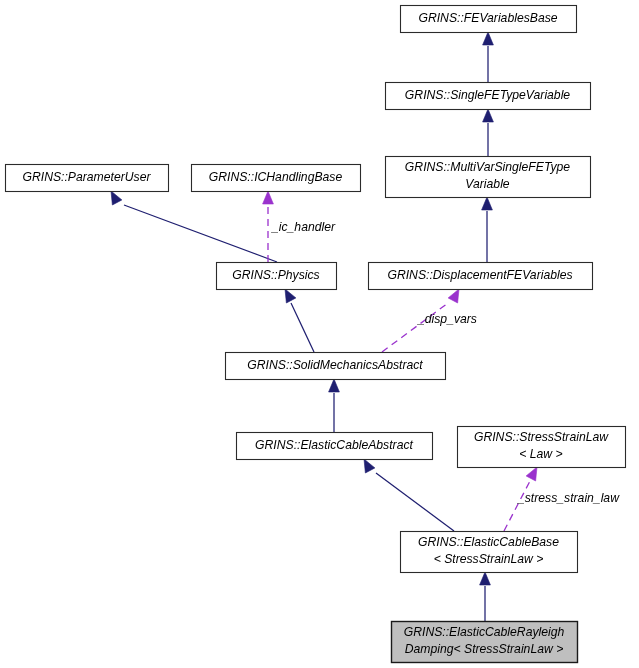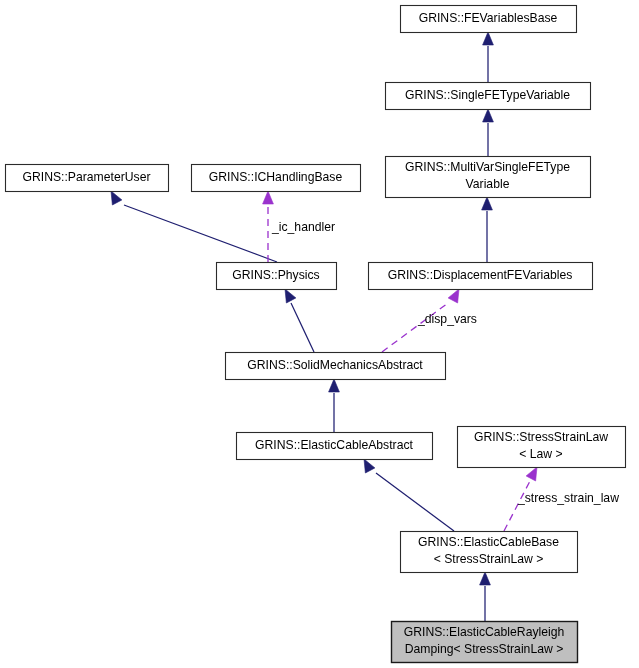--- a/index.html
+++ b/index.html
@@ -11,20 +11,21 @@
     width: 639px;
     height: 668px;
     font-family: "Liberation Sans", sans-serif;
     overflow: hidden;
   }
   #diagram-root {
     position: relative;
     width: 639px;
     height: 668px;
     background: #ffffff;
+    font-style: italic;
   }
   svg#uml-canvas {
     position: absolute;
     left: 0;
     top: 0;
     width: 639px;
     height: 668px;
     display: block;
   }
   .node-box {

